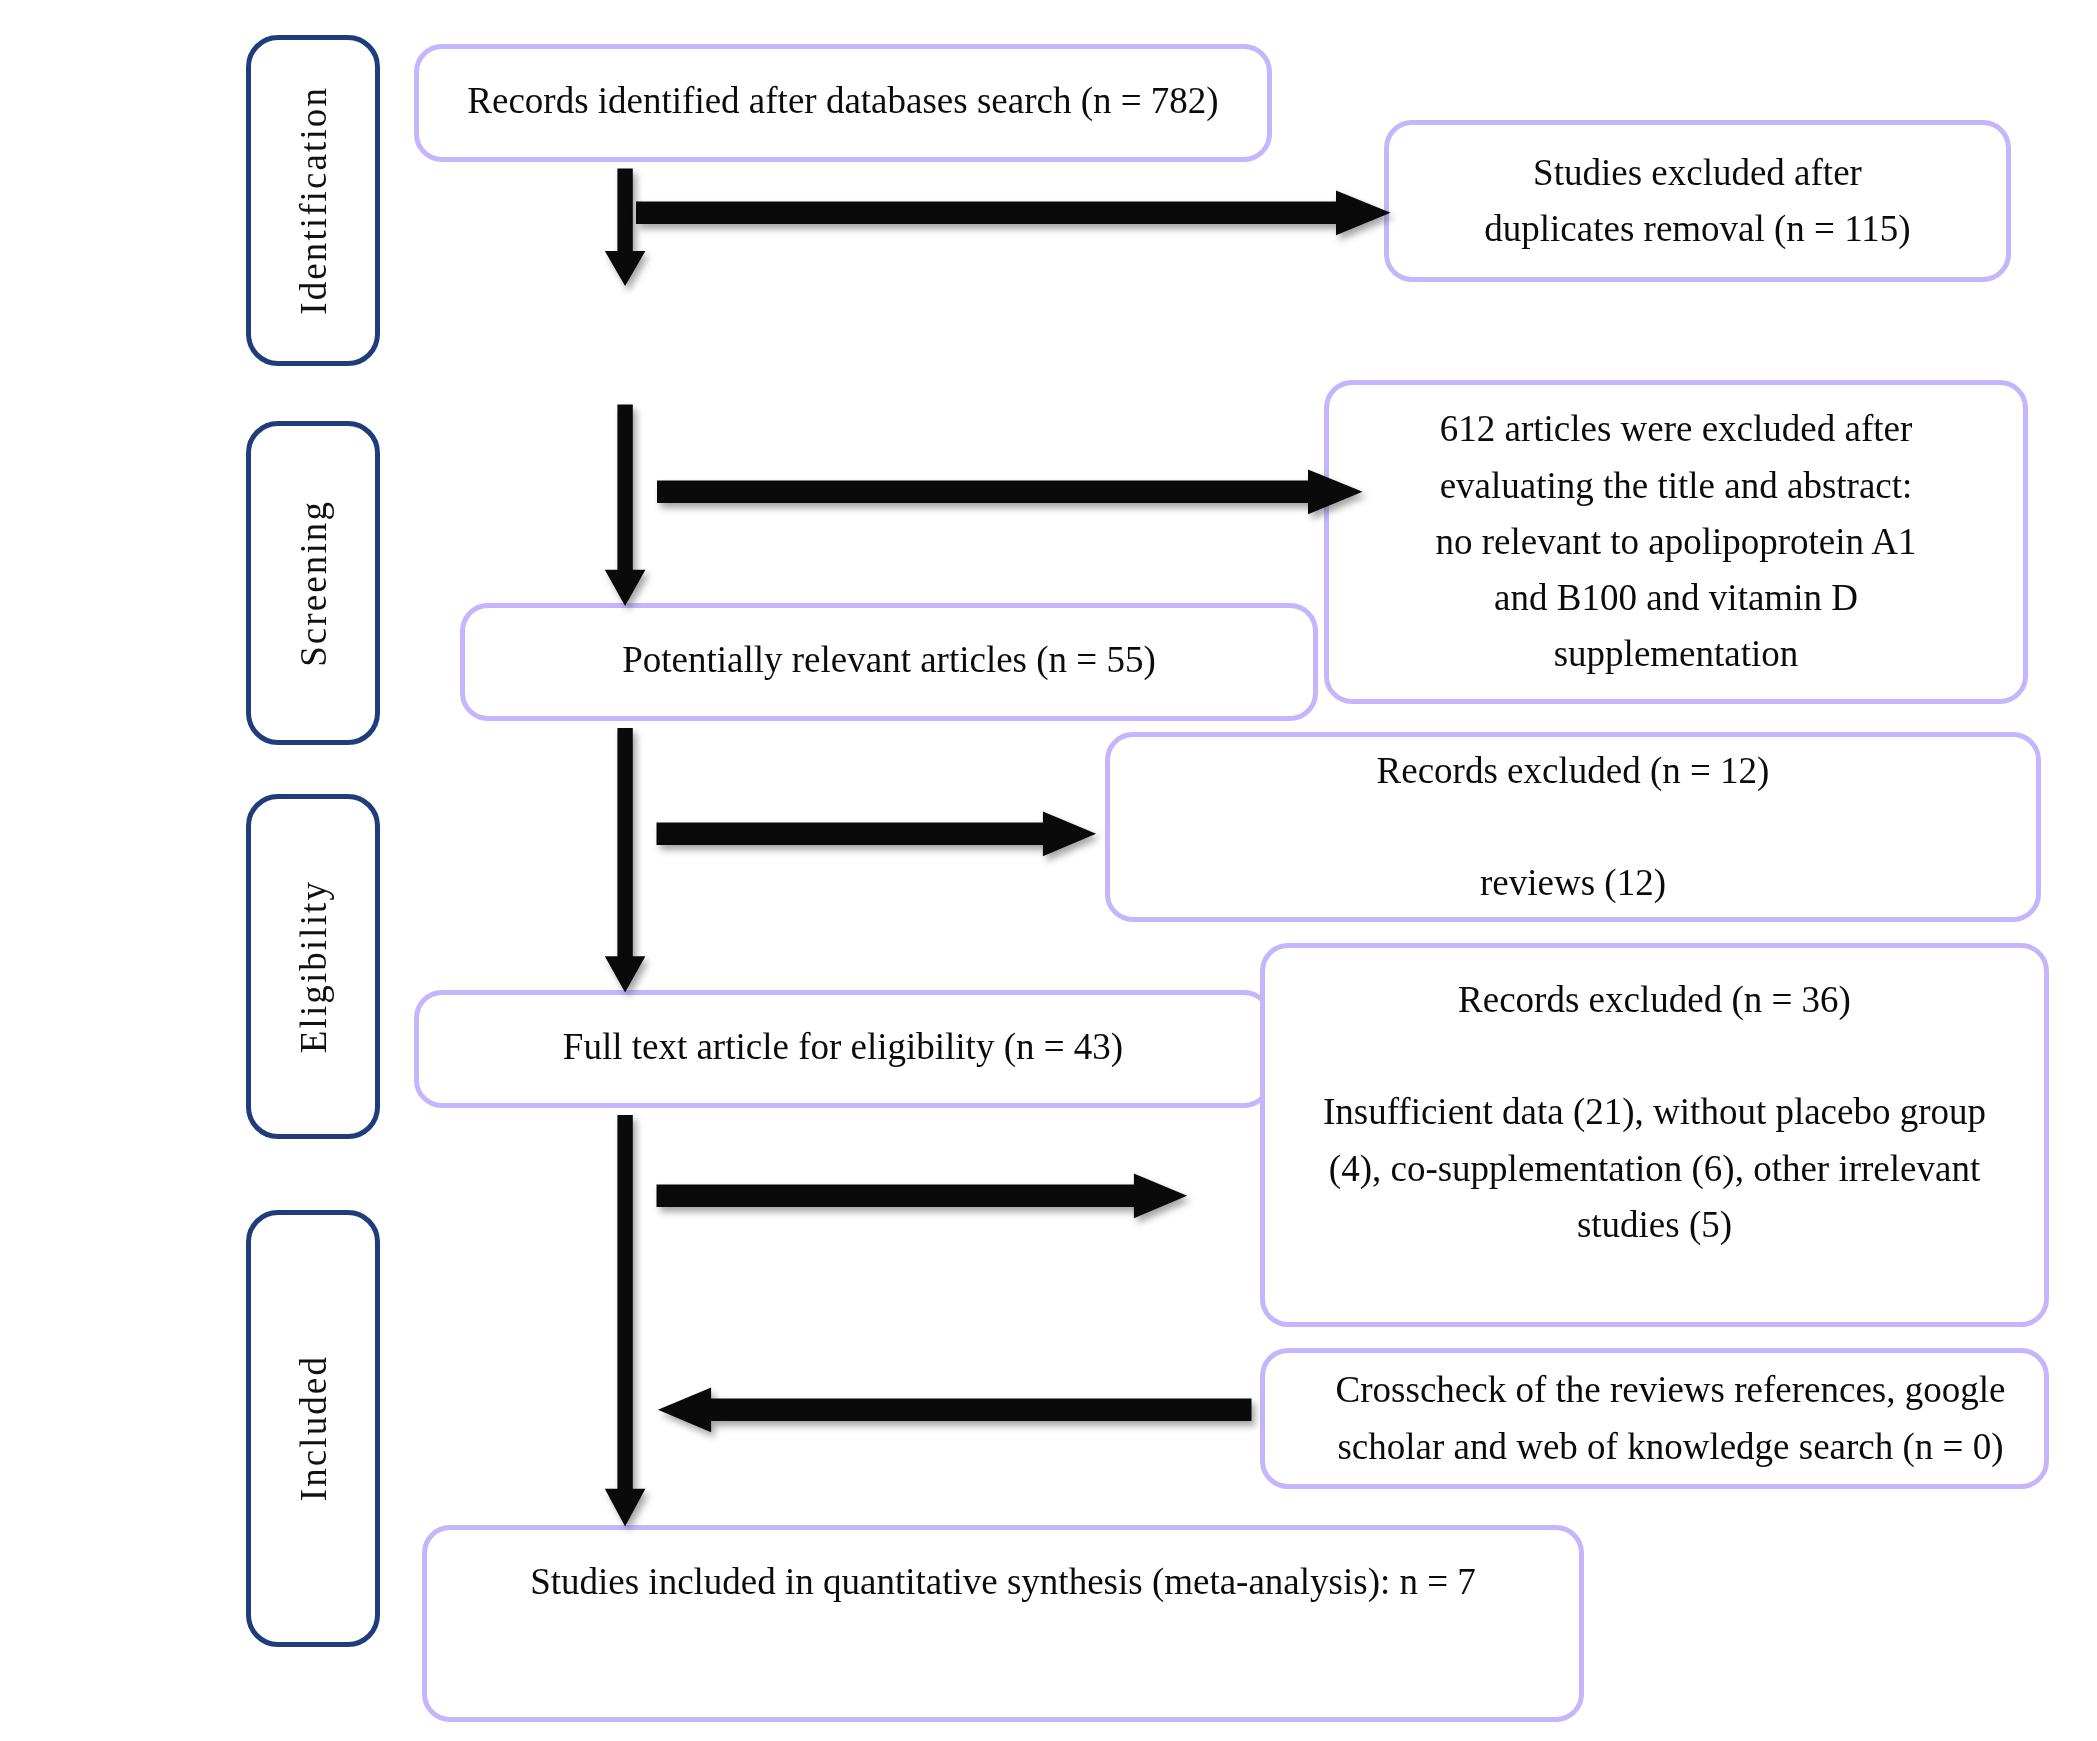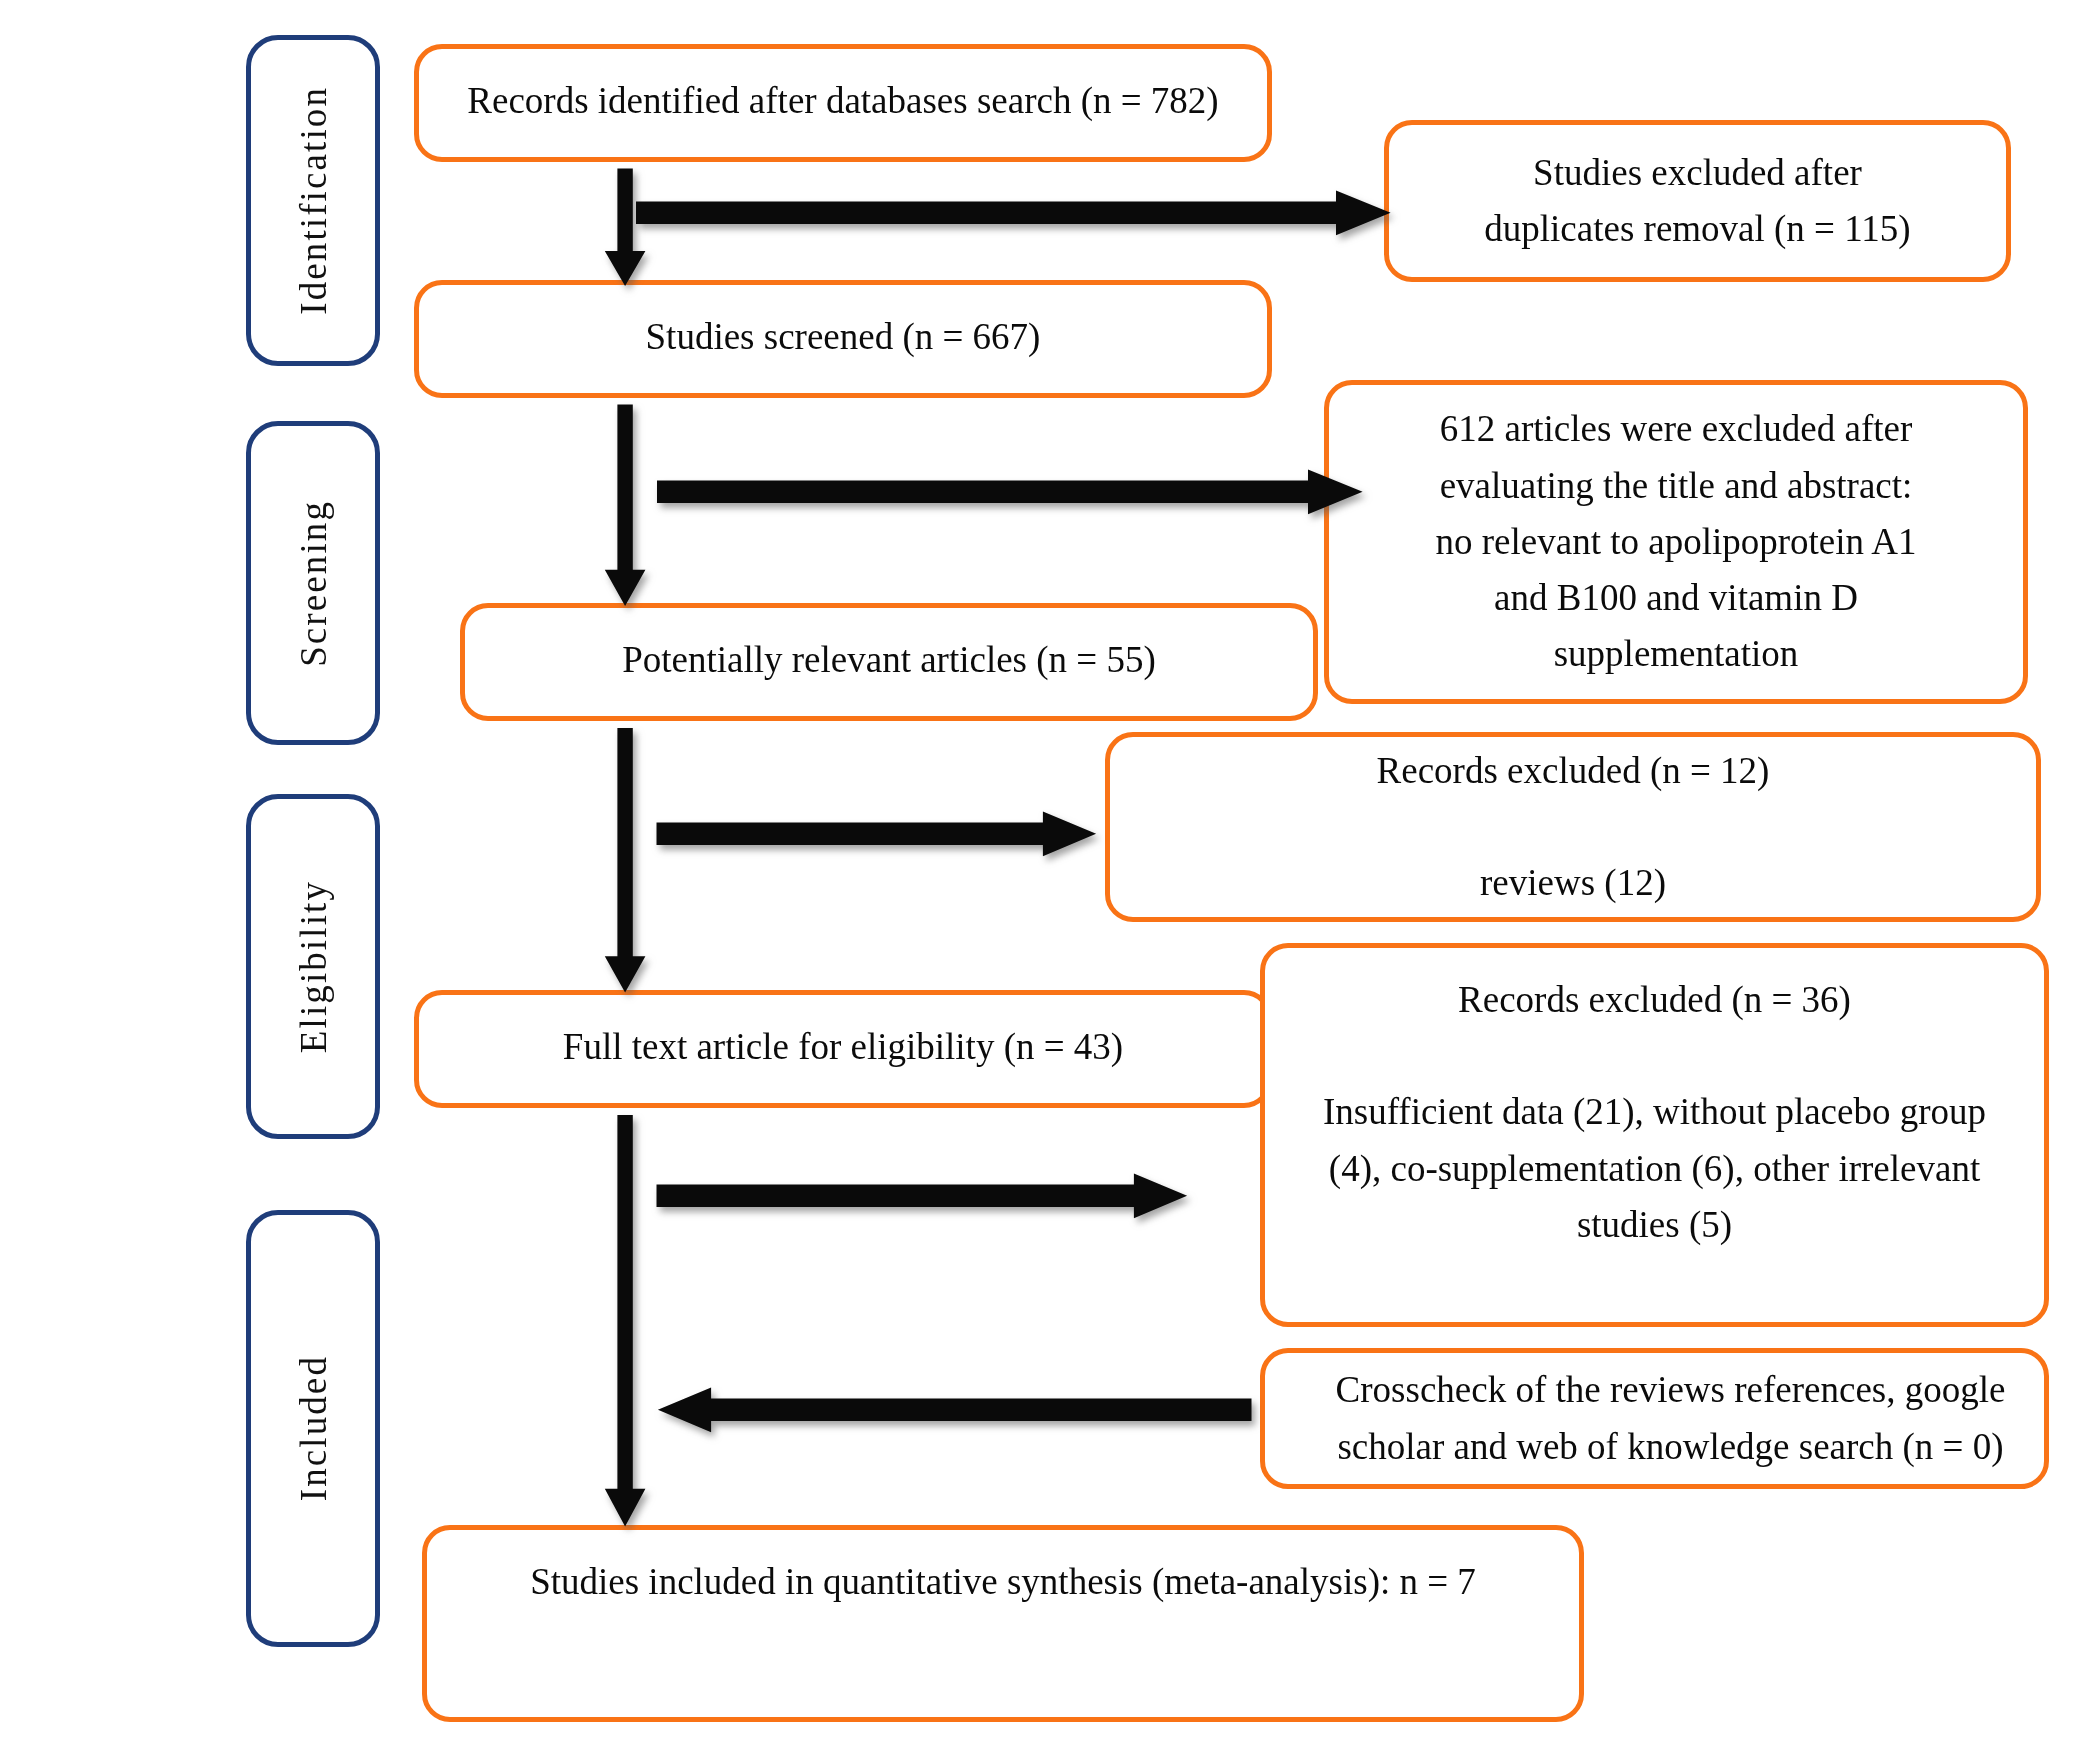--- a/index.html
+++ b/index.html
@@ -39,21 +39,21 @@
     letter-spacing: 2.1px;
     color: #111111;
     white-space: nowrap;
     font-family: "Liberation Serif", "DejaVu Serif", serif;
   }
 
   
   .flow-box {
     position: absolute;
     box-sizing: border-box;
-    border: 5px solid #f97316;
+    border: 5px solid #c4b5fd;
     border-radius: 28px;
     background: #ffffff;
     display: flex;
     justify-content: center;
     color: #0b0b0b;
     font-size: 37px;
     line-height: 1.52;
     text-align: center;
   }
   .flow-box .box-text {
@@ -98,23 +98,20 @@
   </div>
 
   <div class="stage-pill" style="left:246px; top:1210px; width:134px; height:437px;">
     <span class="stage-text">Included</span>
   </div>
 
   <div class="flow-box align-top" style="left:414px; top:44px; width:858px; height:118px;">
     <span class="box-text">Records identified after databases search (n = 782)</span>
   </div>
 
-  <div class="flow-box align-top" style="left:414px; top:280px; width:858px; height:118px;">
-    <span class="box-text">Studies screened (n = 667)</span>
-  </div>
 
   <div class="flow-box align-top" style="left:414px; top:603px; width:858px; height:118px;margin-left:46px;">
     <span class="box-text">Potentially relevant articles (n = 55)</span>
   </div>
 
   <div class="flow-box align-top" style="left:414px; top:990px; width:858px; height:118px;">
     <span class="box-text">Full text article for eligibility (n = 43)</span>
   </div>
 
   <div class="flow-box align-top" style="left:422px; top:1525px; width:1162px; height:197px;">

